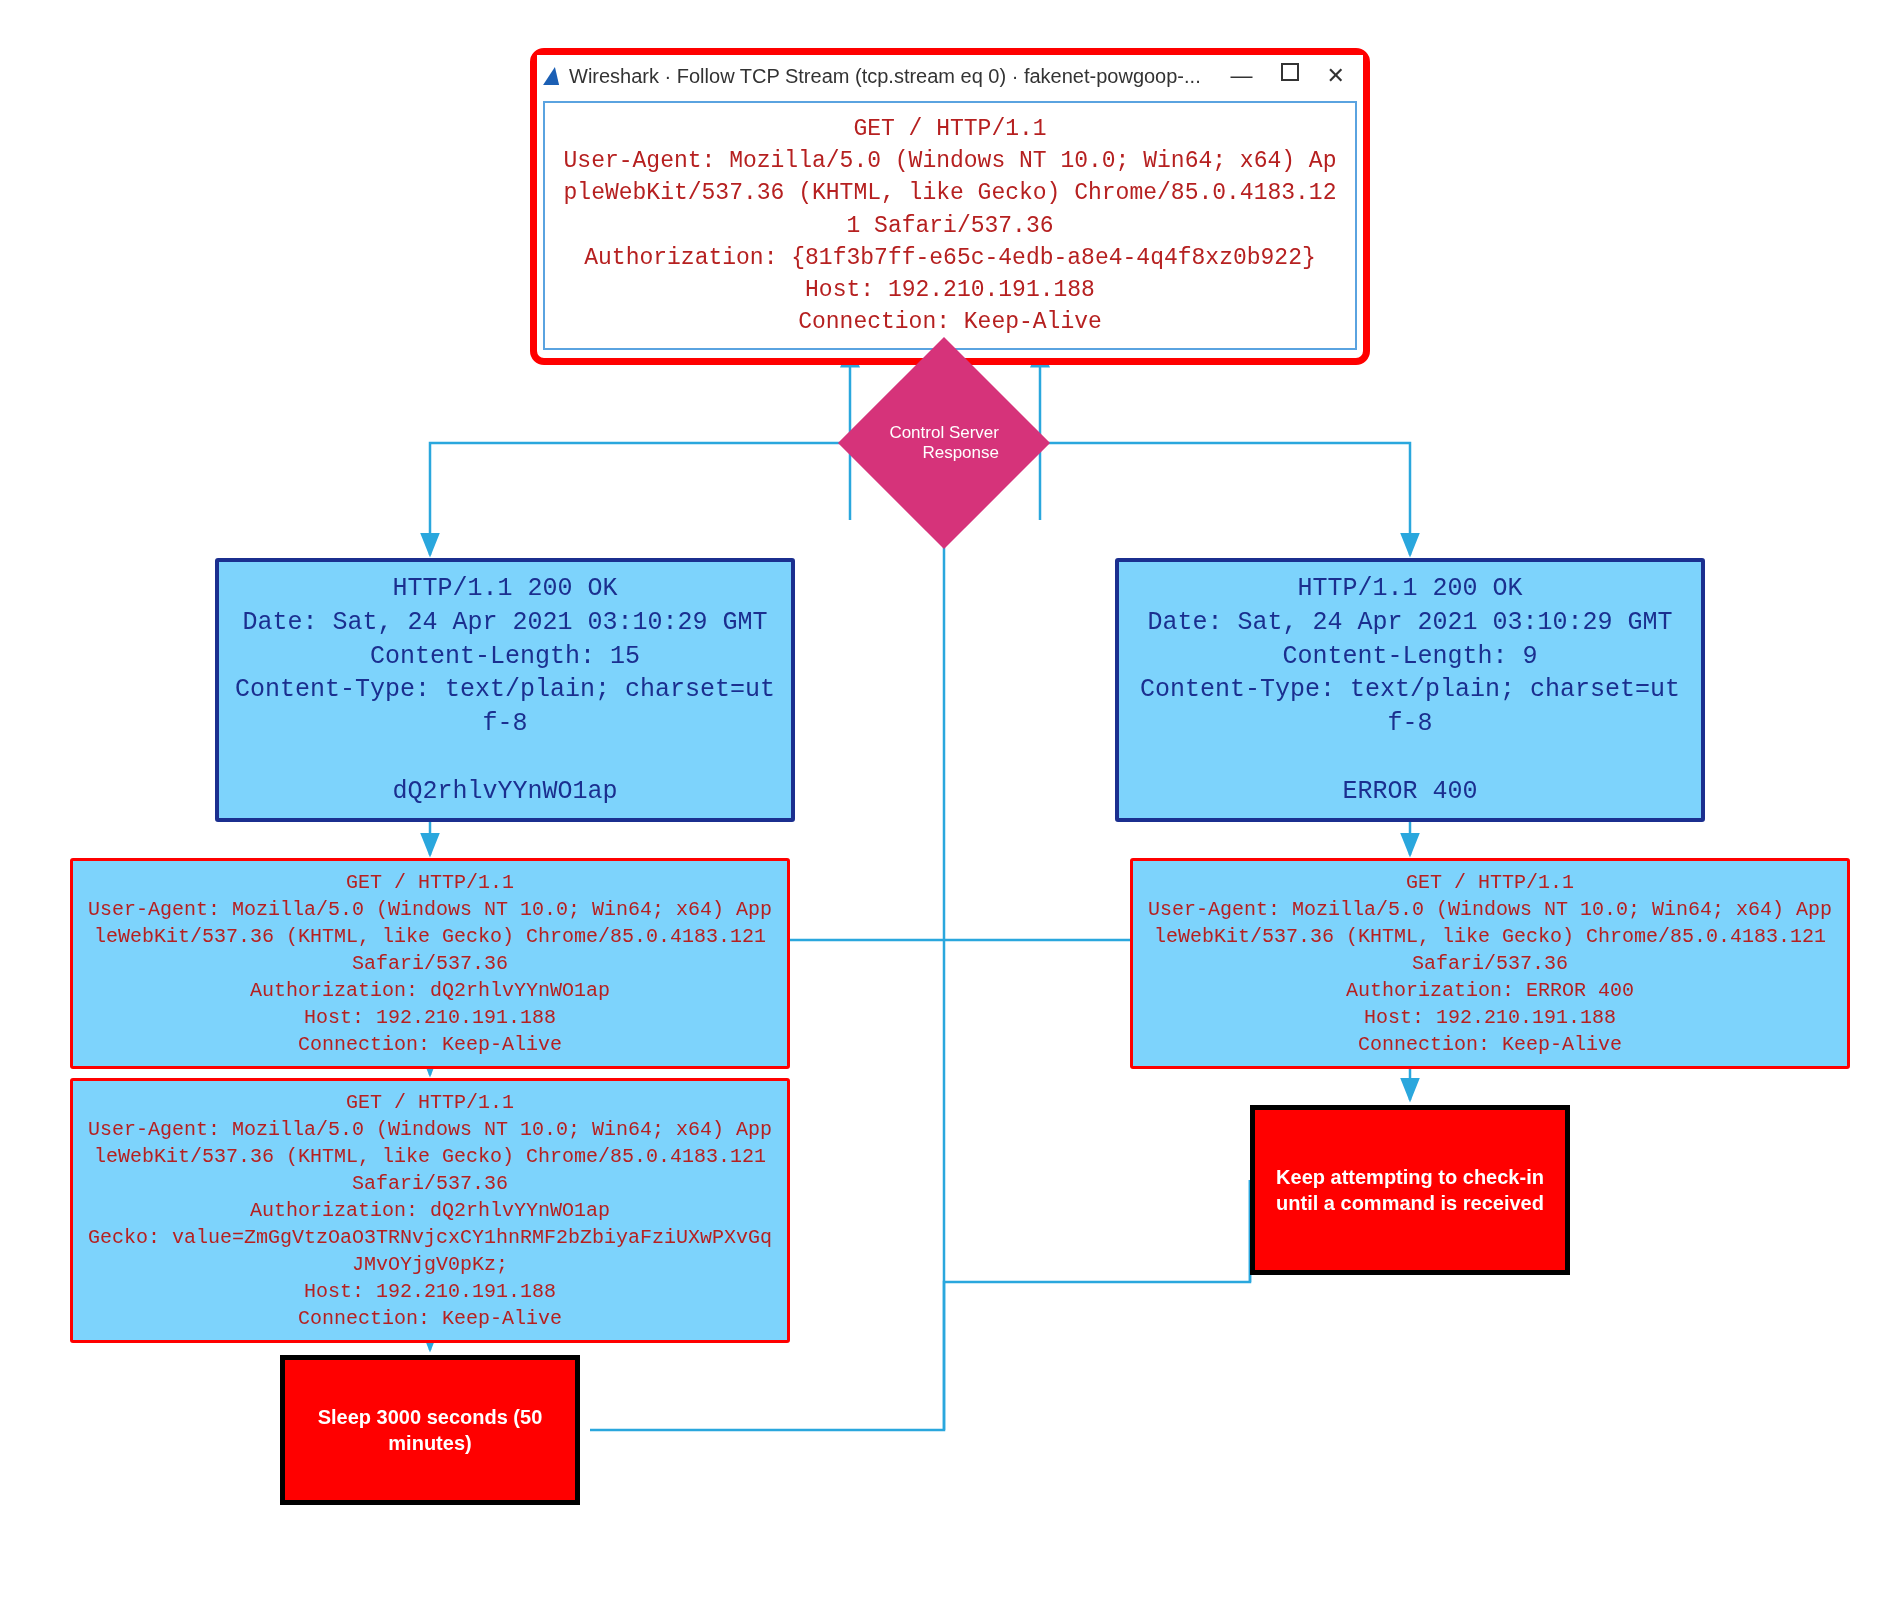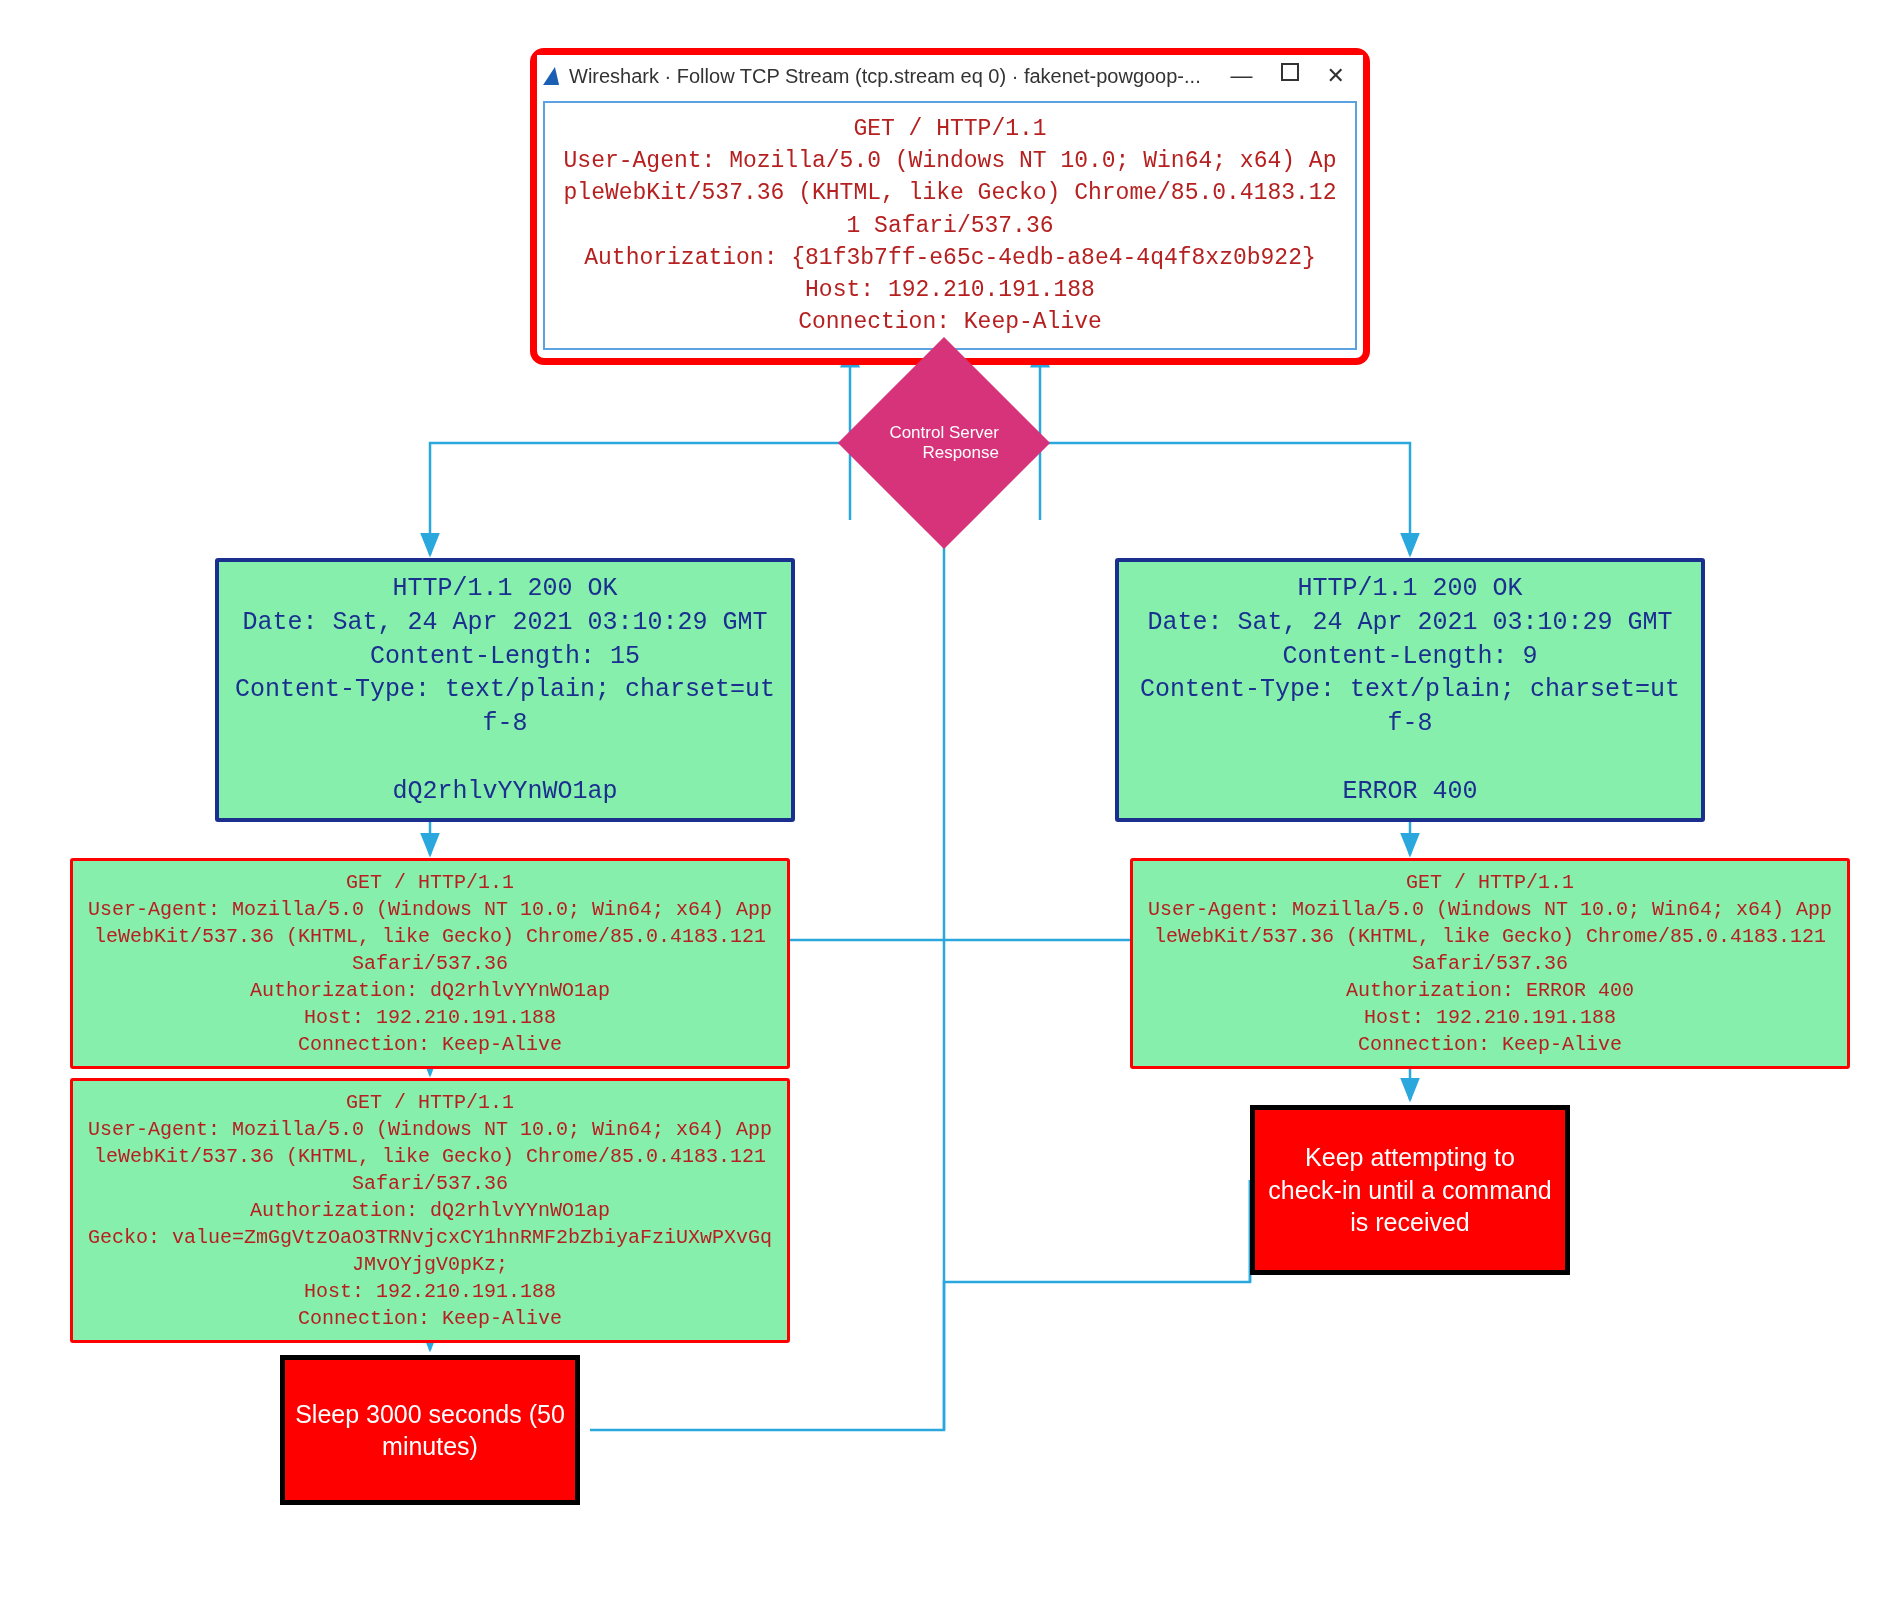--- a/index.html
+++ b/index.html
@@ -12,21 +12,21 @@
     height: 1603px;
     position: relative;
   }
   .canvas {
     position: relative;
     width: 1888px;
     height: 1603px;
   }
   .box {
     position: absolute;
-    background: #86efac;
+    background: #7dd3fc;
   }
   
   .wireshark-window {
     border: 7px solid #ff0000;
     border-radius: 14px;
     background: #fff;
   }
   .ws-titlebar {
     display: flex;
     align-items: center;
@@ -103,22 +103,22 @@
     font-family: Consolas, "Courier New", monospace;
     font-size: 20px;
     line-height: 1.35;
     color: #b62020;
   }
   
   .action-box {
     background: #ff0000;
     border: 5px solid #000;
     color: #fff;
-    font-weight: normal;
-    font-size: 25px;
+    font-weight: bold;
+    font-size: 20px;
     text-align: center;
     display: flex;
     align-items: center;
     justify-content: center;
     line-height: 1.3;
     padding: 10px;
   }
   .mono-line { white-space: pre-wrap; word-break: break-all; text-align: center; }
   .empty-line { height: 1.35em; }
   svg.arrows {

